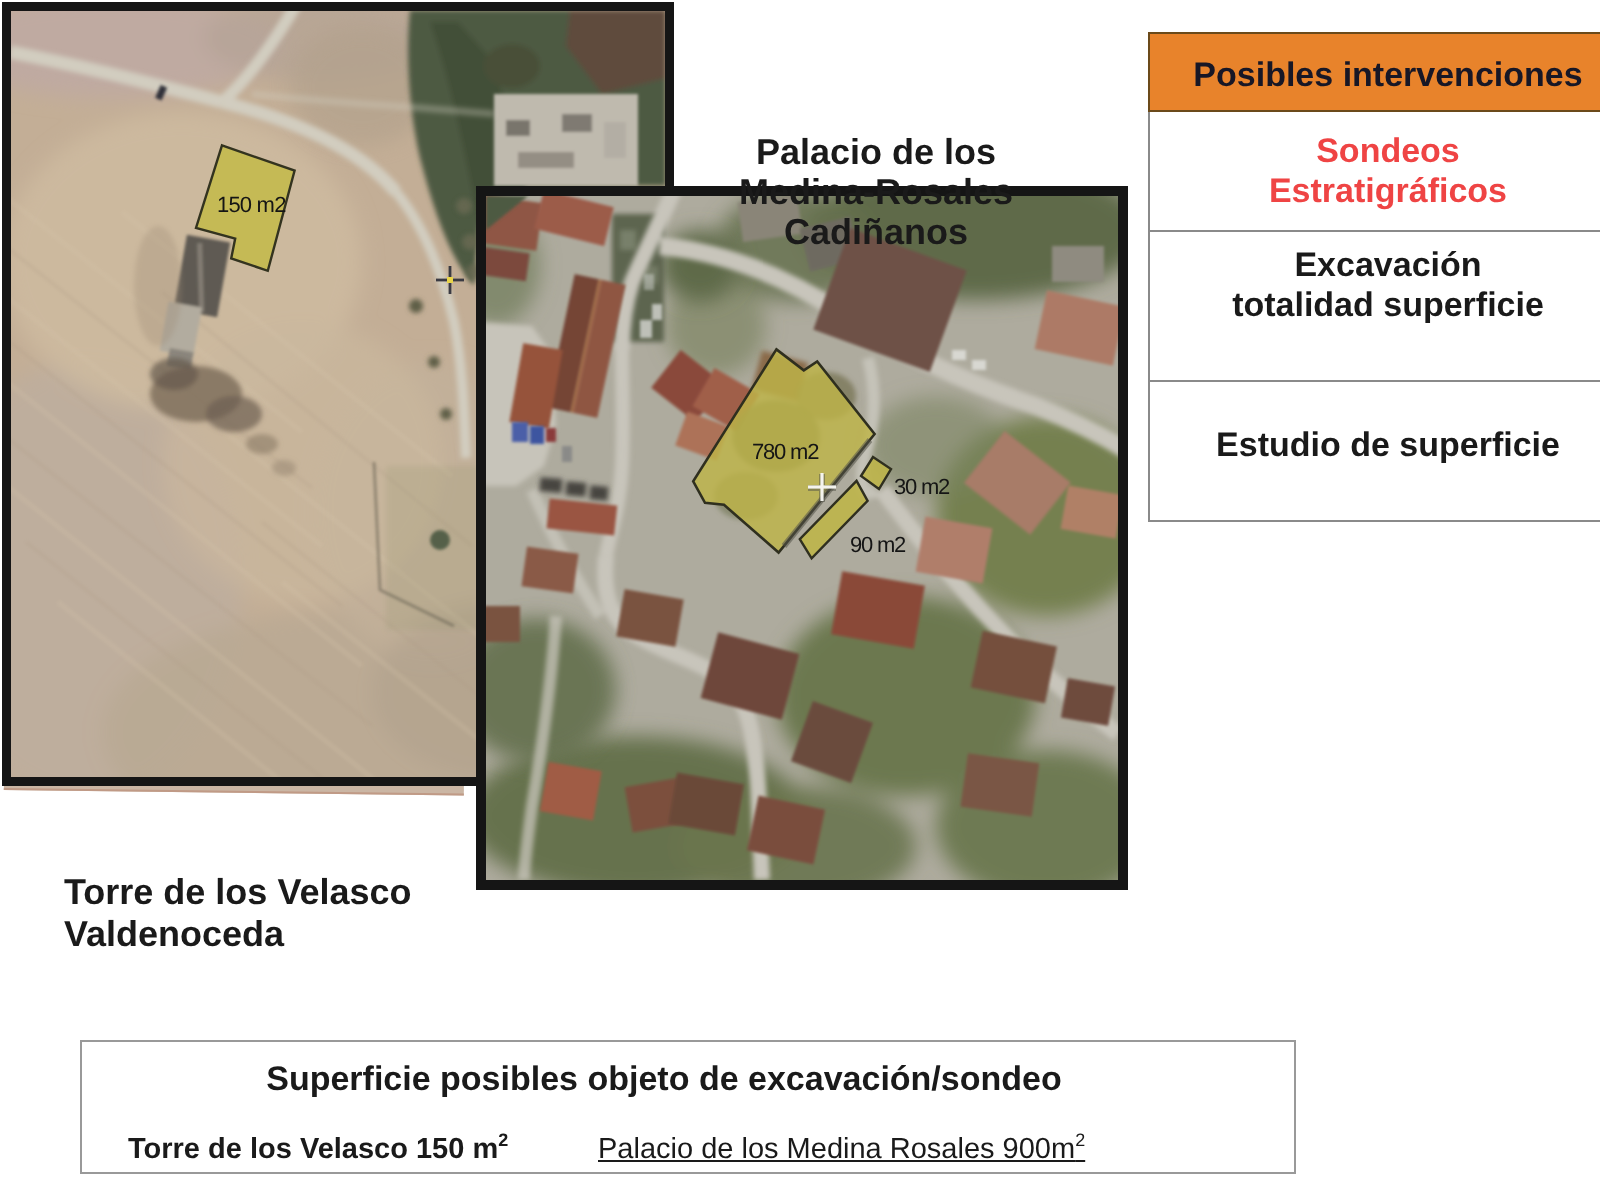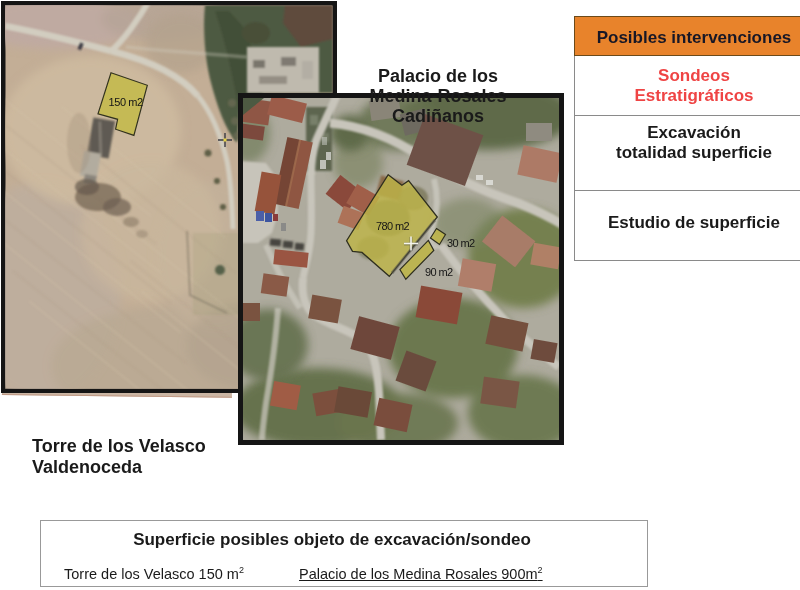--- a/index.html
+++ b/index.html
@@ -319,16 +319,16 @@
   <div style="box-sizing:border-box;height:70px;background:#ffffff;border:1px solid #8a8a8a;border-top:none;display:flex;align-items:center;justify-content:center;text-align:center;font-weight:bold;font-size:17px;color:#1a1a1a;padding-bottom:5px;">Estudio de superficie</div>
 </div>
 
 <div class="abs" style="left:32px;top:436px;width:180px;text-align:left;font-weight:bold;font-size:18px;line-height:21px;color:#1a1a1a;">Torre de los Velasco<br>Valdenoceda</div>
 
 <div class="abs" style="left:40px;top:520px;width:608px;height:67px;box-sizing:border-box;border:1px solid #999999;background:#ffffff;">
 
   <div style="margin-top:9px;margin-right:24px;text-align:center;font-weight:bold;font-size:17px;color:#1a1a1a;">Superficie posibles objeto de excavación/sondeo</div>
 
   <div style="margin-top:15px;font-size:14.5px;color:#1a1a1a;">
-    <span style="position:absolute;left:23px;white-space:nowrap;">Torre de los Velasco 150 m<sup style="font-size:9px;">2</sup></span>
+    <span style="position:absolute;left:23px;white-space:nowrap;font-weight:bold;">Torre de los Velasco 150 m<sup style="font-size:9px;">2</sup></span>
     <span style="position:absolute;left:258px;white-space:nowrap;text-decoration:underline;">Palacio de los Medina Rosales 900m<sup style="font-size:9px;">2</sup></span>
   </div>
 </div>
 
 </body></html>

